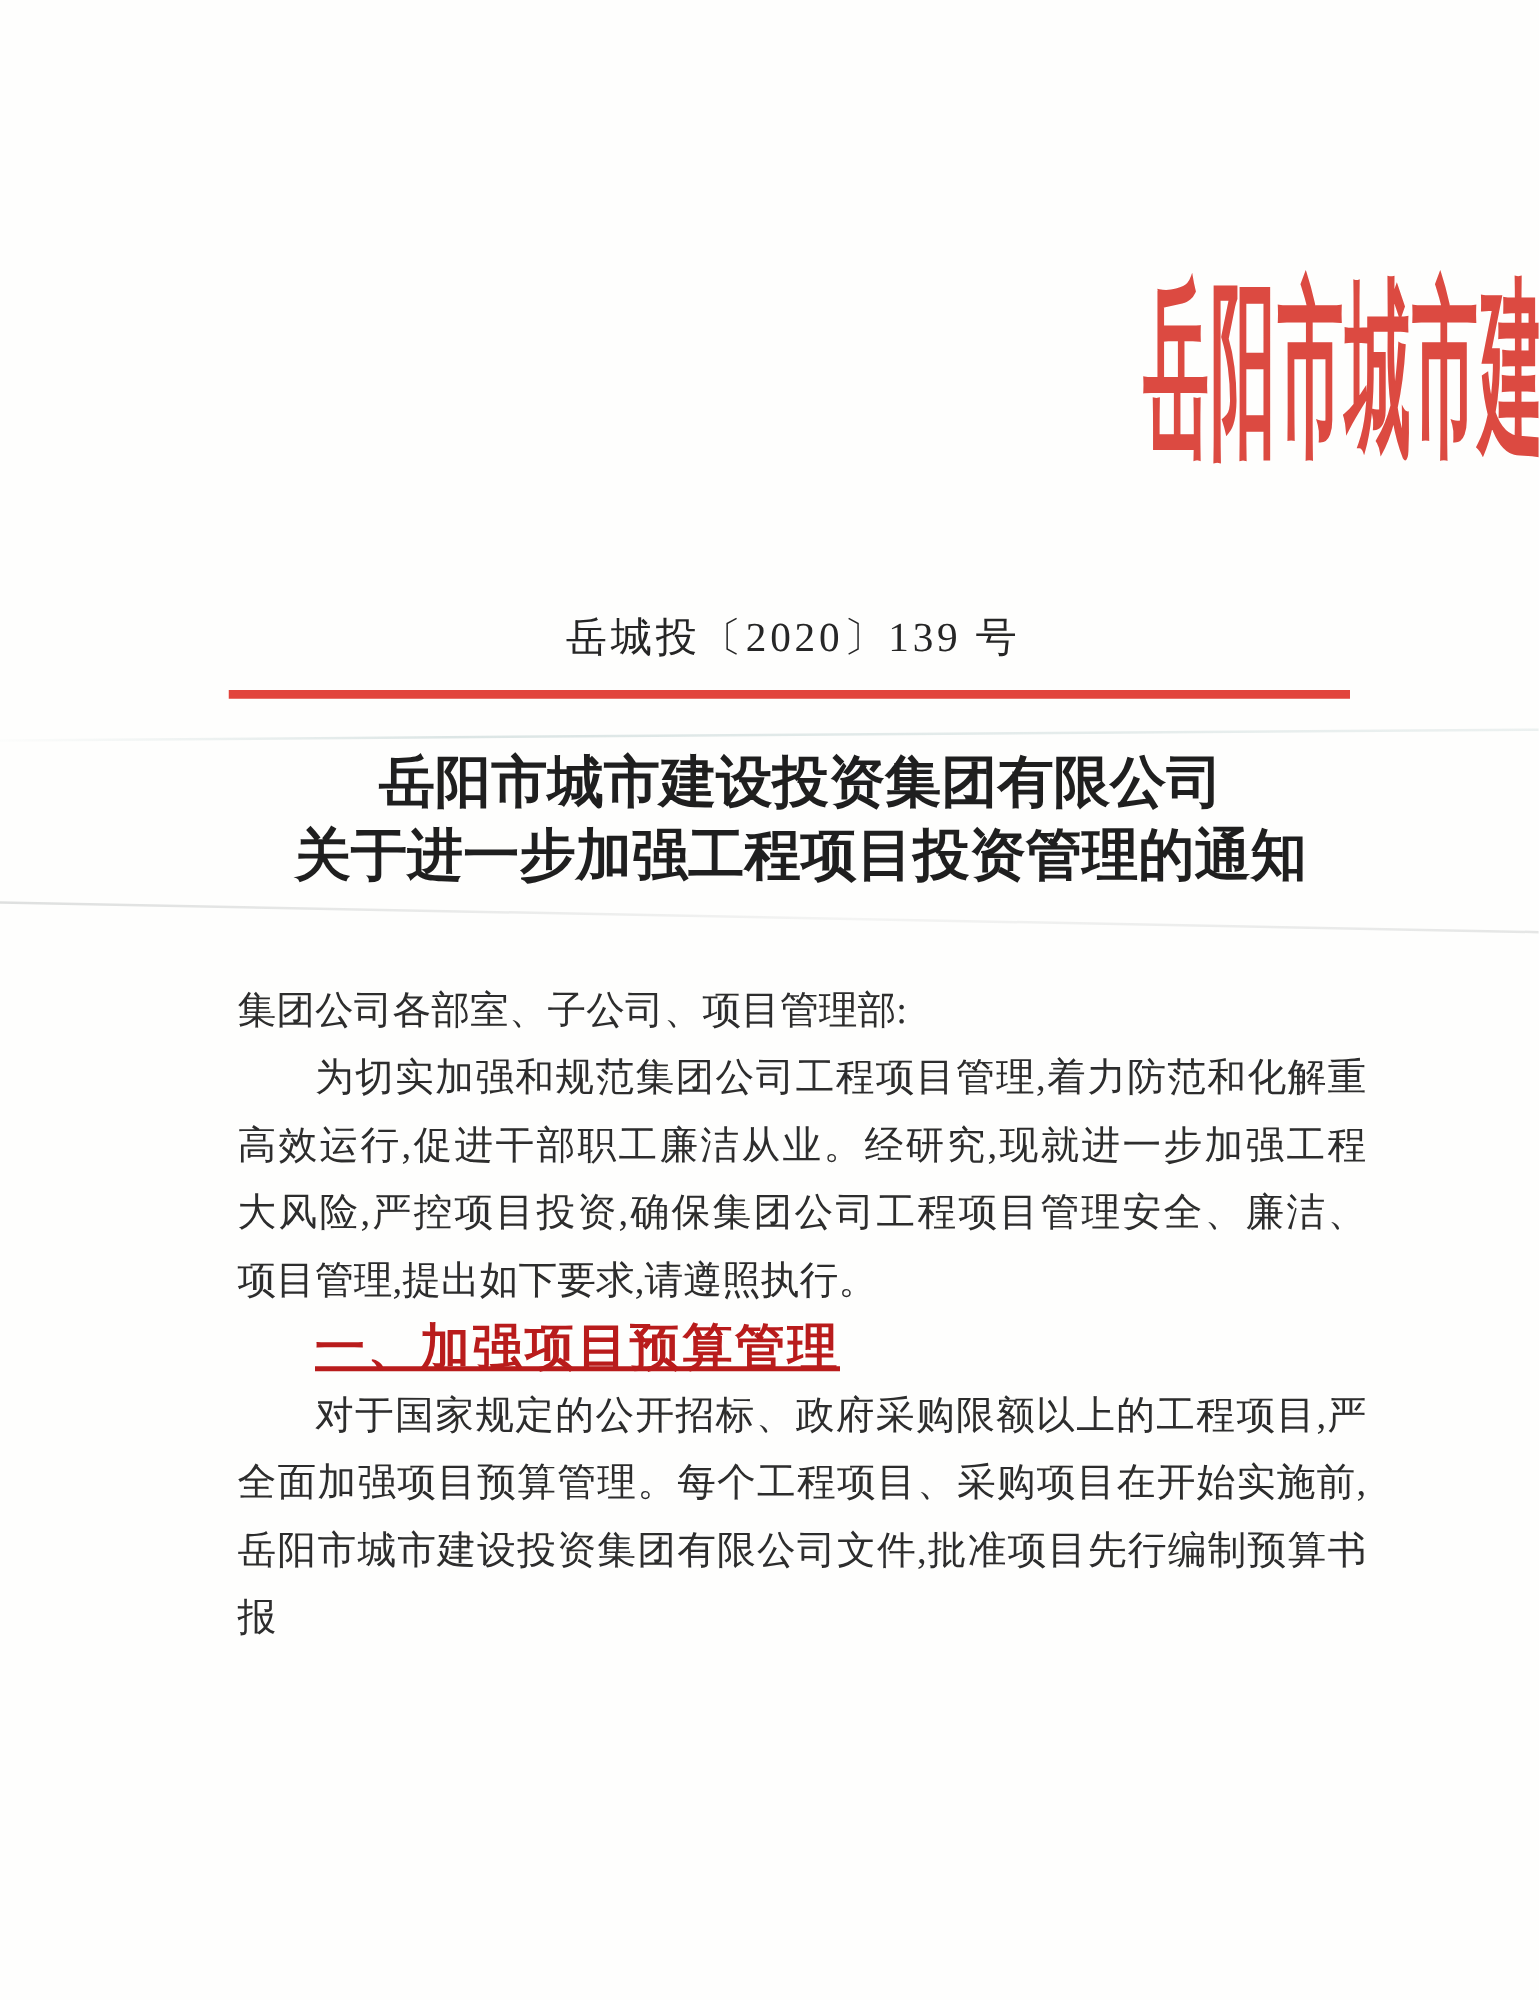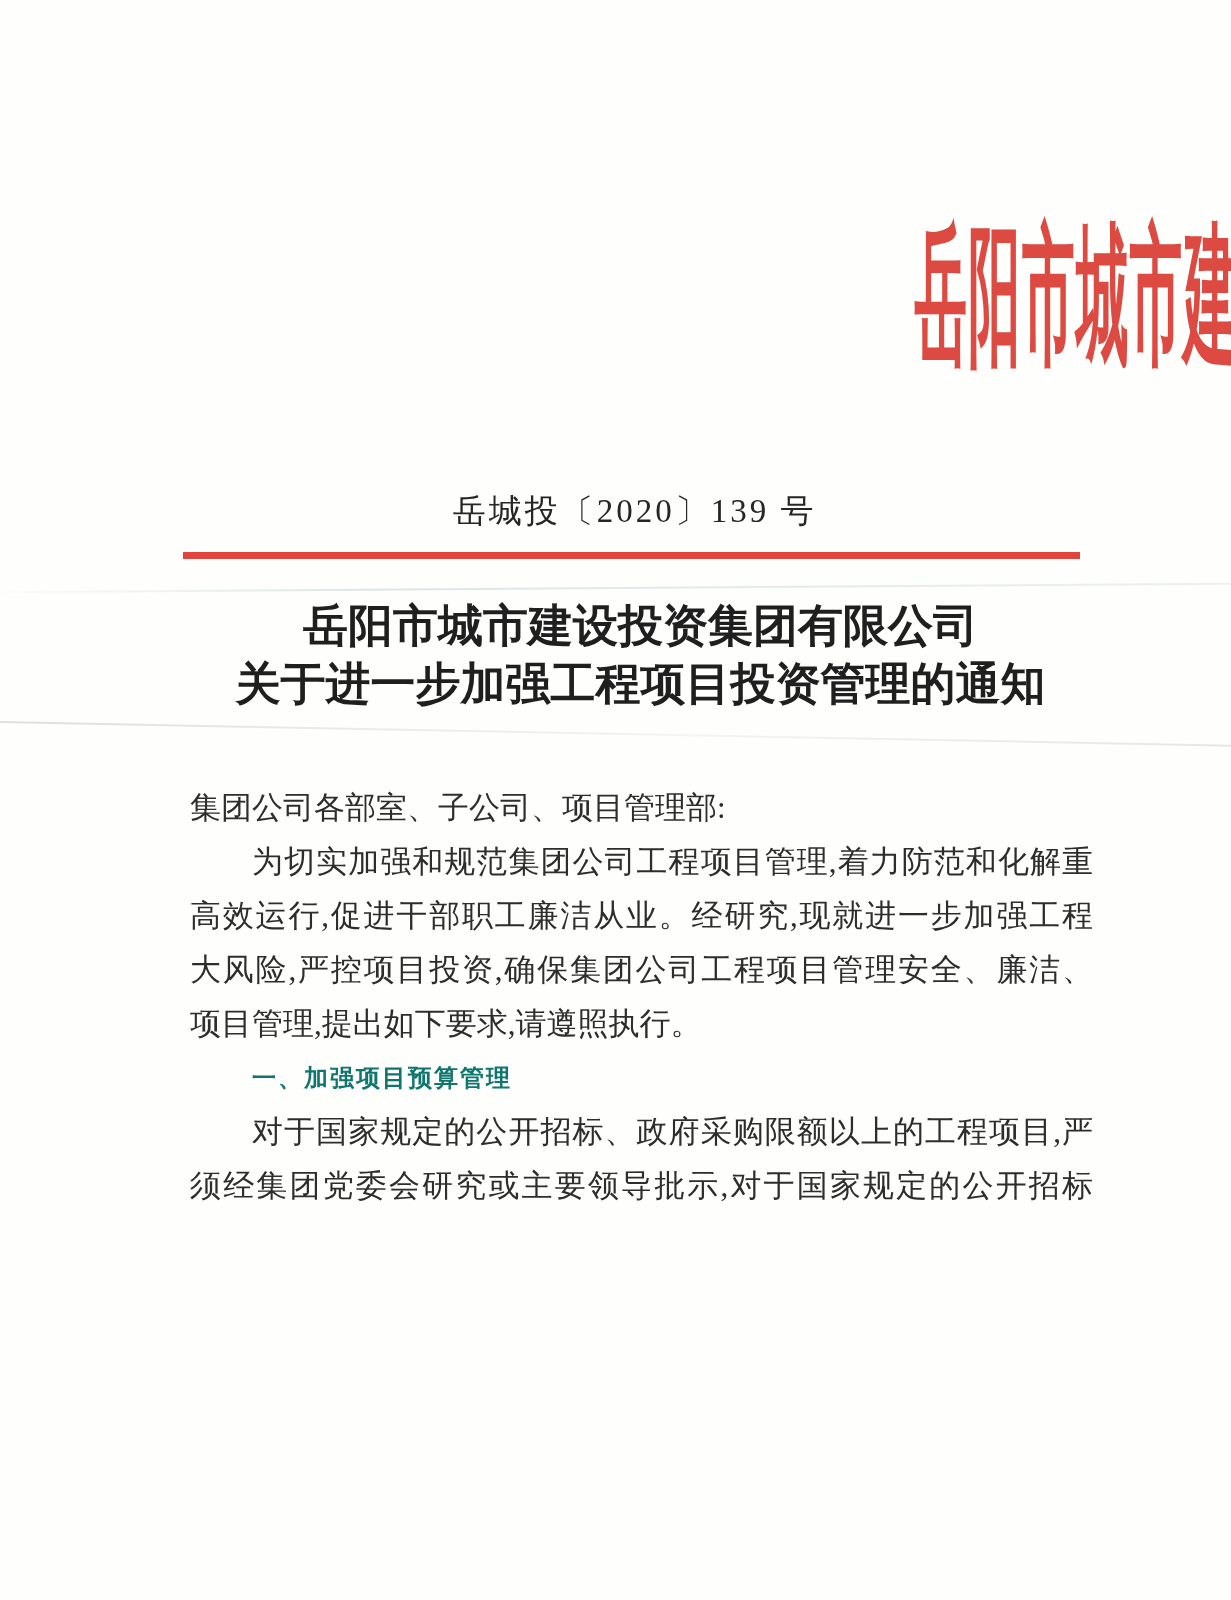--- a/index.html
+++ b/index.html
@@ -45,21 +45,21 @@
   
   .body-block {
     position:absolute; top:781px; left:190px; width:903px;
     font-size:31px; line-height:54px; color:#2d2d2d;
   }
   .bline { height:54px; white-space:nowrap; }
   .bline.indent { text-indent:62px; }
   .bline.justify { white-space:normal; text-align:justify; text-align-last:justify; }
   .bline.heading {
     font-family:"Liberation Sans","DejaVu Sans",sans-serif;
-    font-weight:bold; font-size:24px; letter-spacing:2px; color:#0f766e;
+    font-weight:bold; font-size:40px; letter-spacing:2px; color:#b91c1c;text-decoration:underline;
   }
 </style>
 </head>
 <body>
 
 <div class="sheet">
 
   <div class="letterhead">
     <span class="letterhead-text" style="color: rgb(220, 74, 65);">岳阳市城市建设投资集团有限公司文件</span>
   </div>
@@ -78,16 +78,17 @@
   <div class="streak streak2"></div>
 
   <div class="body-block">
       <div class="bline">集团公司各部室、子公司、项目管理部:</div>
       <div class="bline indent justify">为切实加强和规范集团公司工程项目管理,着力防范和化解重</div>
       <div class="bline justify">高效运行,促进干部职工廉洁从业。经研究,现就进一步加强工程</div>
       <div class="bline justify">大风险,严控项目投资,确保集团公司工程项目管理安全、廉洁、</div>
       <div class="bline">项目管理,提出如下要求,请遵照执行。</div>
       <div class="bline indent heading">一、加强项目预算管理</div>
       <div class="bline indent justify">对于国家规定的公开招标、政府采购限额以上的工程项目,严</div>
-      <div class="bline justify">须经集团党委会研究或主要领导批示,对于国家规定的公开招标</div>
+      <div class="bline justify">全面加强项目预算管理。每个工程项目、采购项目在开始实施前,</div>
+      <div class="bline justify">岳阳市城市建设投资集团有限公司文件,批准项目先行编制预算书报</div>
     </div>
 
 </div>
 
 </body></html>

